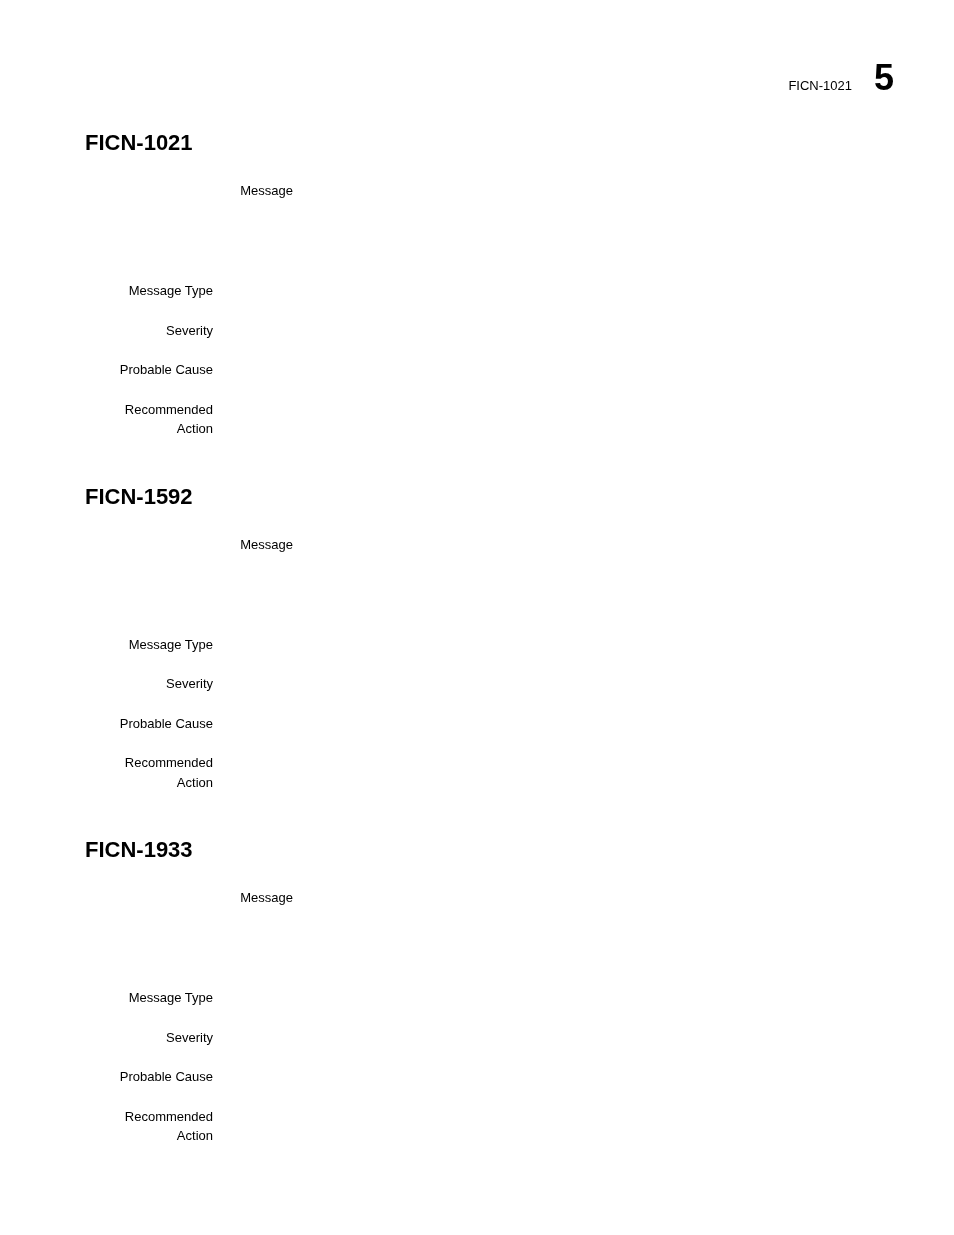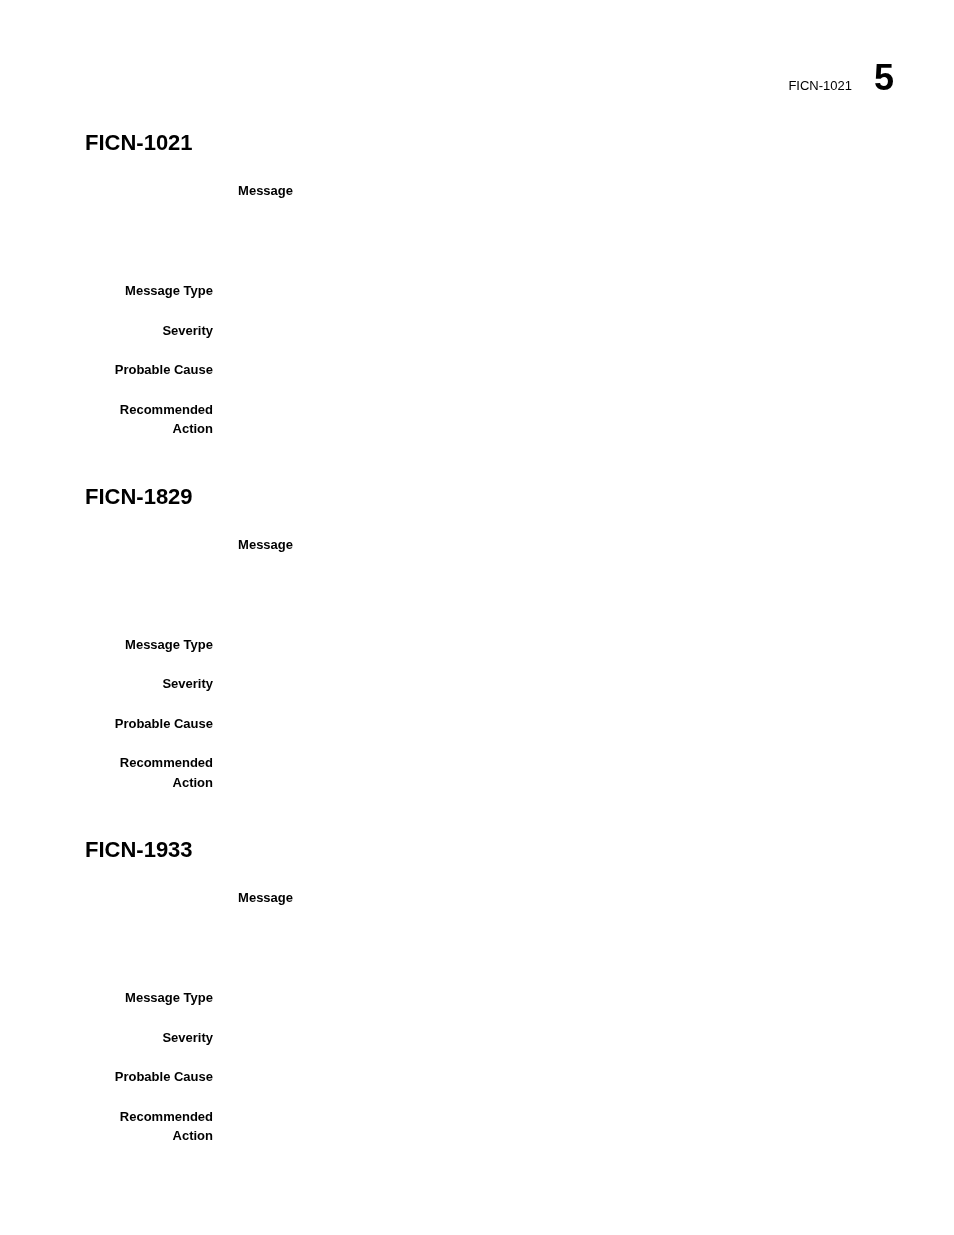--- a/index.html
+++ b/index.html
@@ -53,21 +53,21 @@
     }
 
     .field-row {
       display: flex;
       margin-bottom: 10px;
       align-items: flex-start;
     }
 
     .field-label {
       font-size: 13px;
-      font-weight: bold;
+      font-weight: normal;
       width: 140px;
       min-width: 140px;
       text-align: right;
       padding-right: 12px;
       line-height: 1.5;
     }
 
     .field-value {
       font-size: 13px;
       flex: 1;
@@ -100,21 +100,21 @@
       <div class="field-row" style="margin-left: 0px; padding-left: 0px;">
         <div class="field-label">Probable Cause</div>
         <div class="field-value"></div>
       </div>
       <div class="field-row" style="margin-left: 0px; padding-left: 0px;">
         <div class="field-label">Recommended<br>Action</div>
         <div class="field-value"></div>
       </div>
     </div>
     <div class="section">
-      <div class="section-title">FICN-1829</div>
+      <div class="section-title">FICN-1592</div>
       <div class="field-row" style="margin-left: 80px; margin-bottom: 30px;">
         <div class="field-label">Message</div>
         <div class="field-value" style="min-height: 60px;"></div>
       </div>
       <div class="field-row" style="margin-left: 0px; padding-left: 0px;">
         <div class="field-label">Message Type</div>
         <div class="field-value"></div>
       </div>
       <div class="field-row" style="margin-left: 0px; padding-left: 0px;">
         <div class="field-label">Severity</div>

